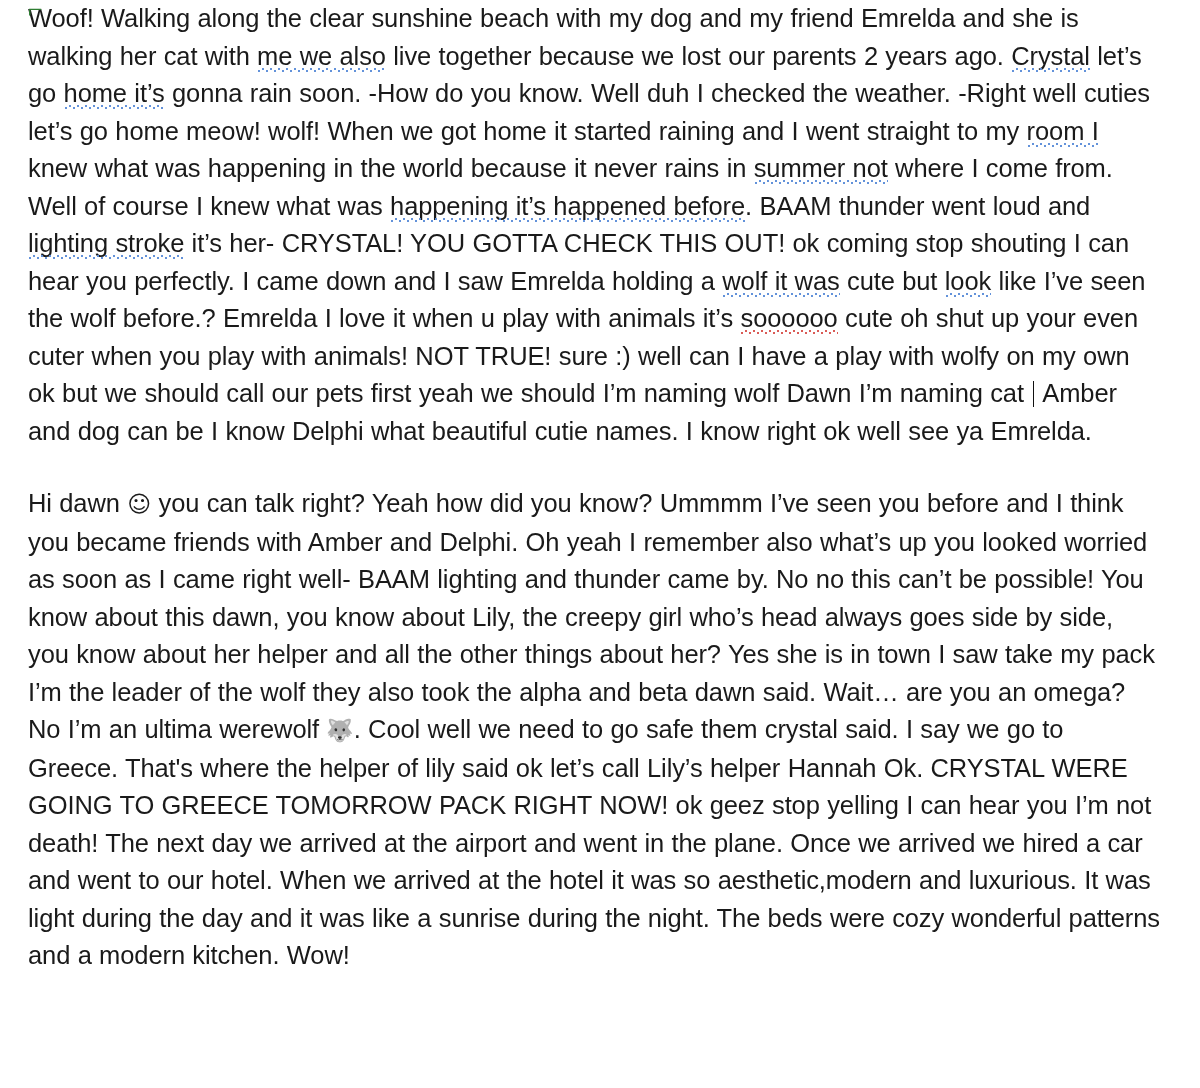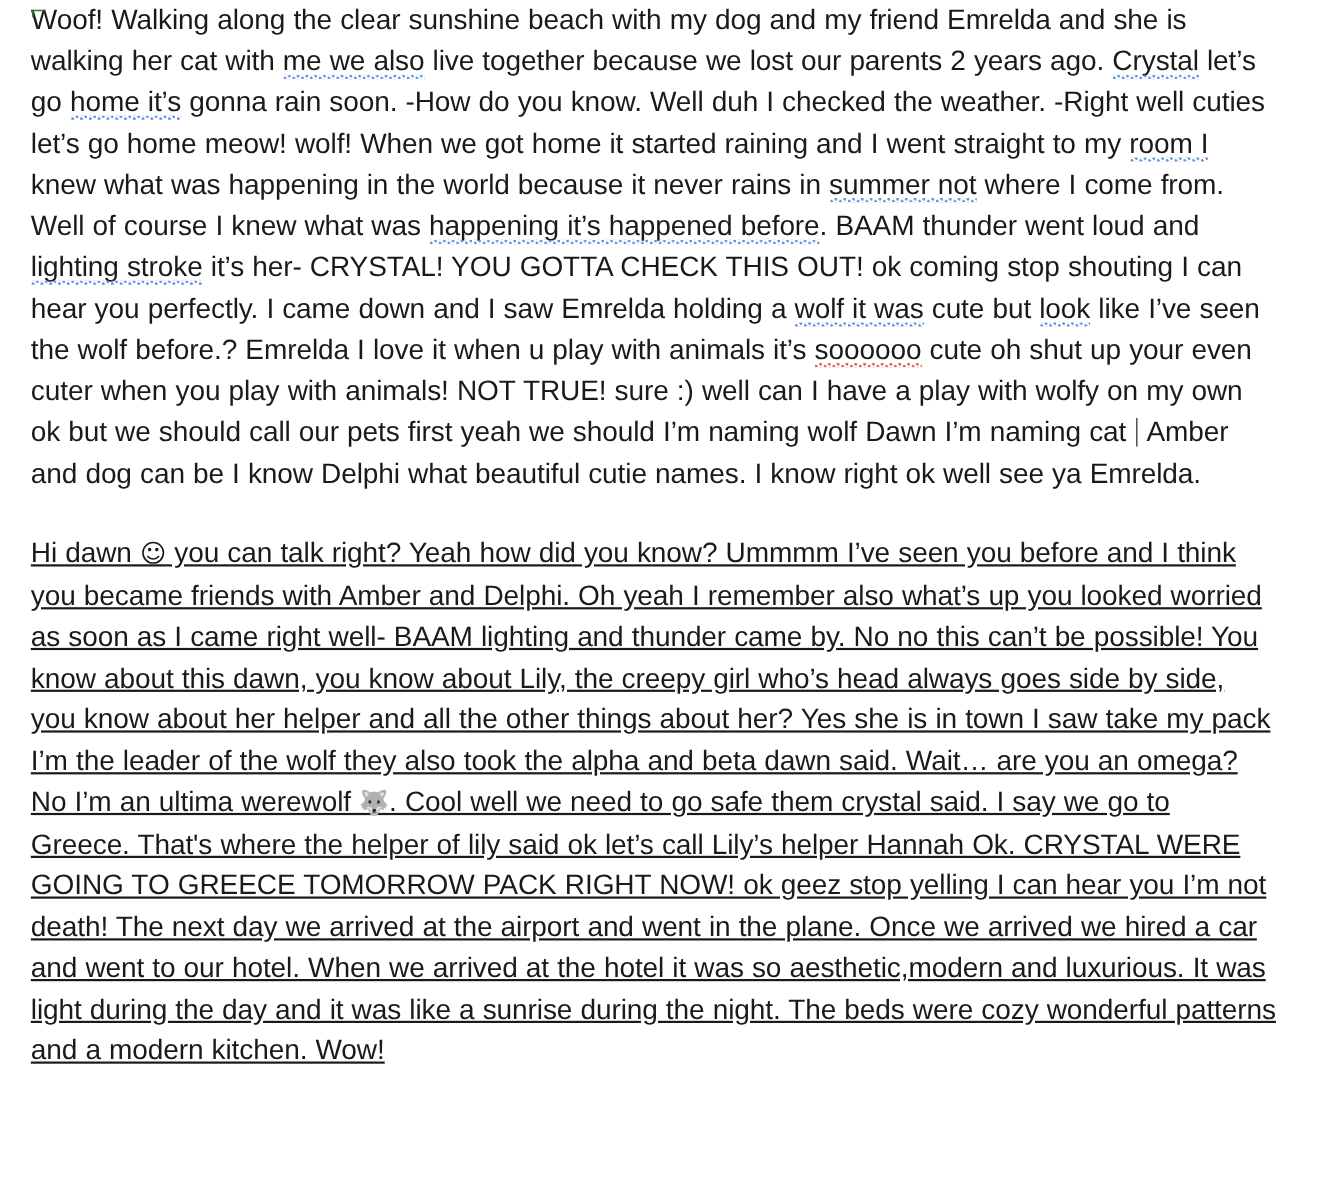--- a/index.html
+++ b/index.html
@@ -39,21 +39,20 @@
     color: #1a1a1a;
     letter-spacing: -0.1px;
     word-spacing: 0.4px;
     text-align: left;
     margin: 0;
   }
   #p1 {
   }
   #p2 {
     padding-top: 35px;
-    text-decoration: underline;
   }
   
   .sq {
     position: relative;
     white-space: nowrap;
   }
   .sq::after {
     content: "";
     position: absolute;
     left: 0;

